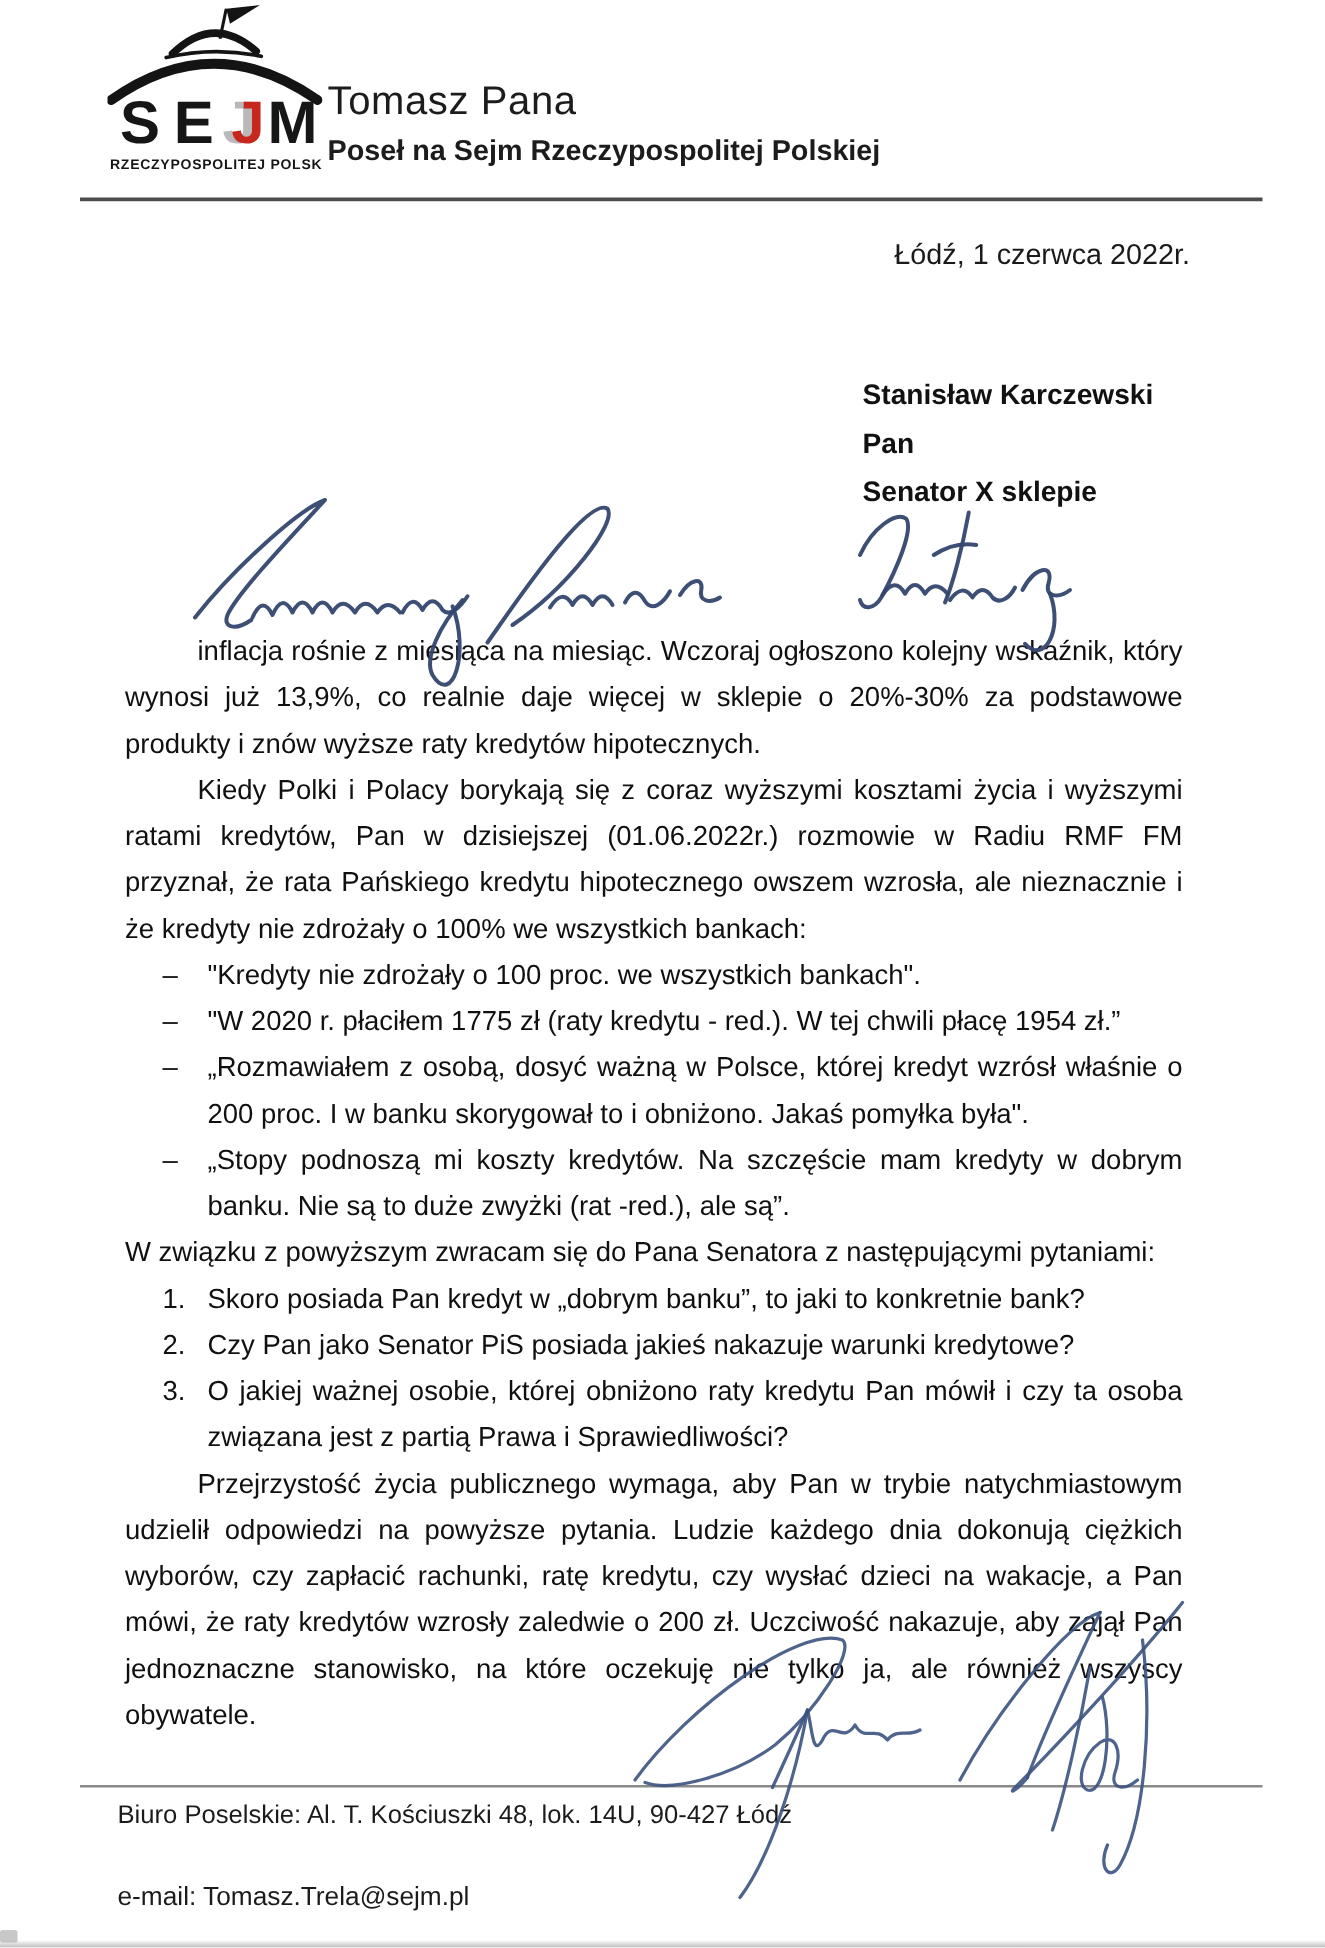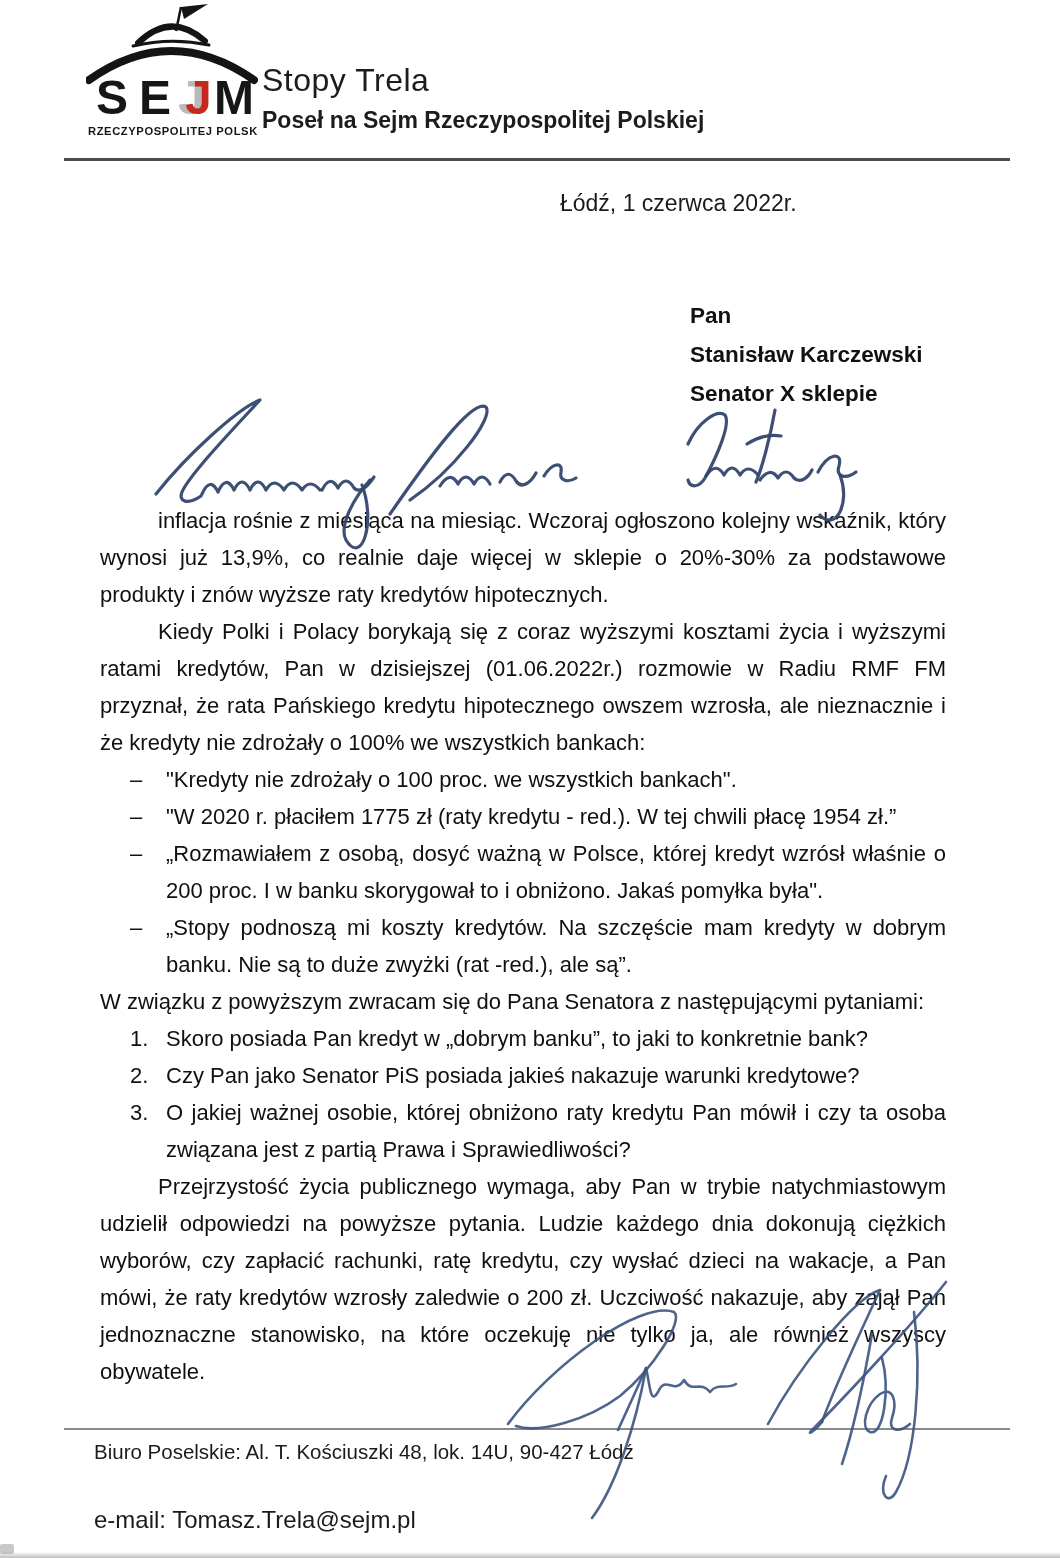--- a/index.html
+++ b/index.html
@@ -12,42 +12,42 @@
     overflow:hidden;
     margin:0 auto;
   }
   
   .logo{position:absolute;left:86px;top:4px;width:172px;height:136px;}
   .header-id{position:absolute;left:262px;top:62px;}
   .header-name{font-size:32px;font-weight:400;letter-spacing:0.5px;color:#1c1c1c;}
   .header-role{font-size:23px;font-weight:600;margin-top:8px;color:#1c1c1c;}
   .header-rule{position:absolute;left:64px;top:158px;width:946px;height:3px;background:#4c4c4c;}
   
-  .date-line{position:absolute;left:560px;top:190px;width:392px;
+  .date-line{position:absolute;left:560px;top:190px;width:392px;text-align:right;
     font-size:23px;color:#1a1a1a;}
   .recipient{position:absolute;left:690px;top:296px;font-size:22.5px;font-weight:700;
     line-height:39px;color:#111;}
   
   .greeting-svg{position:absolute;left:140px;top:382px;z-index:5;pointer-events:none;}
   .signature-svg{position:absolute;left:468px;top:1272px;z-index:6;pointer-events:none;}
   .ink{fill:none;stroke:#33466e;stroke-width:3.2;stroke-linecap:round;stroke-linejoin:round;opacity:.95;}
   .ink-thin{fill:none;stroke:#3c5380;stroke-width:2.6;stroke-linecap:round;stroke-linejoin:round;opacity:.9;}
   
   .body-text{position:absolute;left:100px;top:502px;width:846px;
     font-size:22px;line-height:37px;text-align:justify;color:#101010;}
   .para{margin:0;text-indent:58px;}
   .para.no-indent{text-indent:0;}
   .dash-item{position:relative;padding-left:66px;text-align:justify;}
   .dash-marker{position:absolute;left:30px;top:0;}
   .q-item{position:relative;padding-left:66px;text-align:justify;}
   .q-num{position:absolute;left:30px;top:0;}
   
   .footer-rule{position:absolute;left:64px;top:1428px;width:946px;height:2px;background:#8a8a8a;}
   .footer-address{position:absolute;left:94px;top:1440px;font-size:20.5px;color:#1b1b1b;}
-  .footer-email{position:absolute;left:94px;top:1506px;font-size:24px;color:#1b1b1b;}
+  .footer-email{position:absolute;left:94px;top:1506px;font-size:21px;color:#1b1b1b;}
   
   .scan-edge{position:absolute;left:0;bottom:0;width:100%;height:6px;
     background:linear-gradient(#ffffff,#bdbdbd);}
   .scan-corner{position:absolute;left:0;bottom:4px;width:14px;height:10px;background:#9a9a9a;opacity:.55;border-radius:2px;}
 </style>
 </head>
 <body>
 
 <div class="page">
 
@@ -64,30 +64,30 @@
     <text x="10" y="110" font-family="Liberation Sans, sans-serif" font-size="48" font-weight="700" fill="#161616">S</text>
     <text x="53" y="110" font-family="Liberation Sans, sans-serif" font-size="48" font-weight="700" fill="#161616">E</text>
     <text x="92" y="110" font-family="Liberation Sans, sans-serif" font-size="48" font-weight="700" fill="#b9b9b9">J</text>
     <text x="99" y="110" font-family="Liberation Sans, sans-serif" font-size="48" font-weight="700" fill="#c6281e">J</text>
     <text x="128" y="110" font-family="Liberation Sans, sans-serif" font-size="48" font-weight="700" fill="#161616">M</text>
 
     <text x="2" y="131" font-family="Liberation Sans, sans-serif" font-size="11.2" font-weight="700" letter-spacing="0.6" fill="#161616">RZECZYPOSPOLITEJ POLSKIEJ</text>
   </svg>
 
   <div class="header-id">
-    <div class="header-name">Stopy Trela</div>
+    <div class="header-name">Tomasz Pana</div>
     <div class="header-role">Poseł na Sejm Rzeczypospolitej Polskiej</div>
   </div>
   <div class="header-rule"></div>
 
   <div class="date-line">Łódź, 1 czerwca 2022r.</div>
 
   <div class="recipient">
+    <div>Stanisław Karczewski</div>
     <div>Pan</div>
-    <div>Stanisław Karczewski</div>
     <div>Senator X sklepie</div>
   </div>
 
   <svg class="greeting-svg" width="740" height="195" viewBox="0 0 740 195" role="img" aria-label="Szanowny Panie Senatorze">
 
     <path class="ink" d="M 16 112 C 46 74, 98 26, 120 18 C 96 44, 50 92, 42 110 C 38 120, 48 123, 61 114"></path>
     <path class="ink" d="M 62 112 Q 70 94 78 110 Q 86 92 94 108 Q 102 92 110 108 Q 118 92 126 108 Q 134 94 144 108 Q 152 94 162 108 Q 170 96 180 108"></path>
     <path class="ink" d="M 182 108 Q 190 92 198 106 Q 206 92 214 106 C 220 112, 228 104, 234 95"></path>
     <path class="ink" d="M 222 103 C 236 140, 222 184, 206 158 C 199 145, 212 118, 230 98"></path>
 

